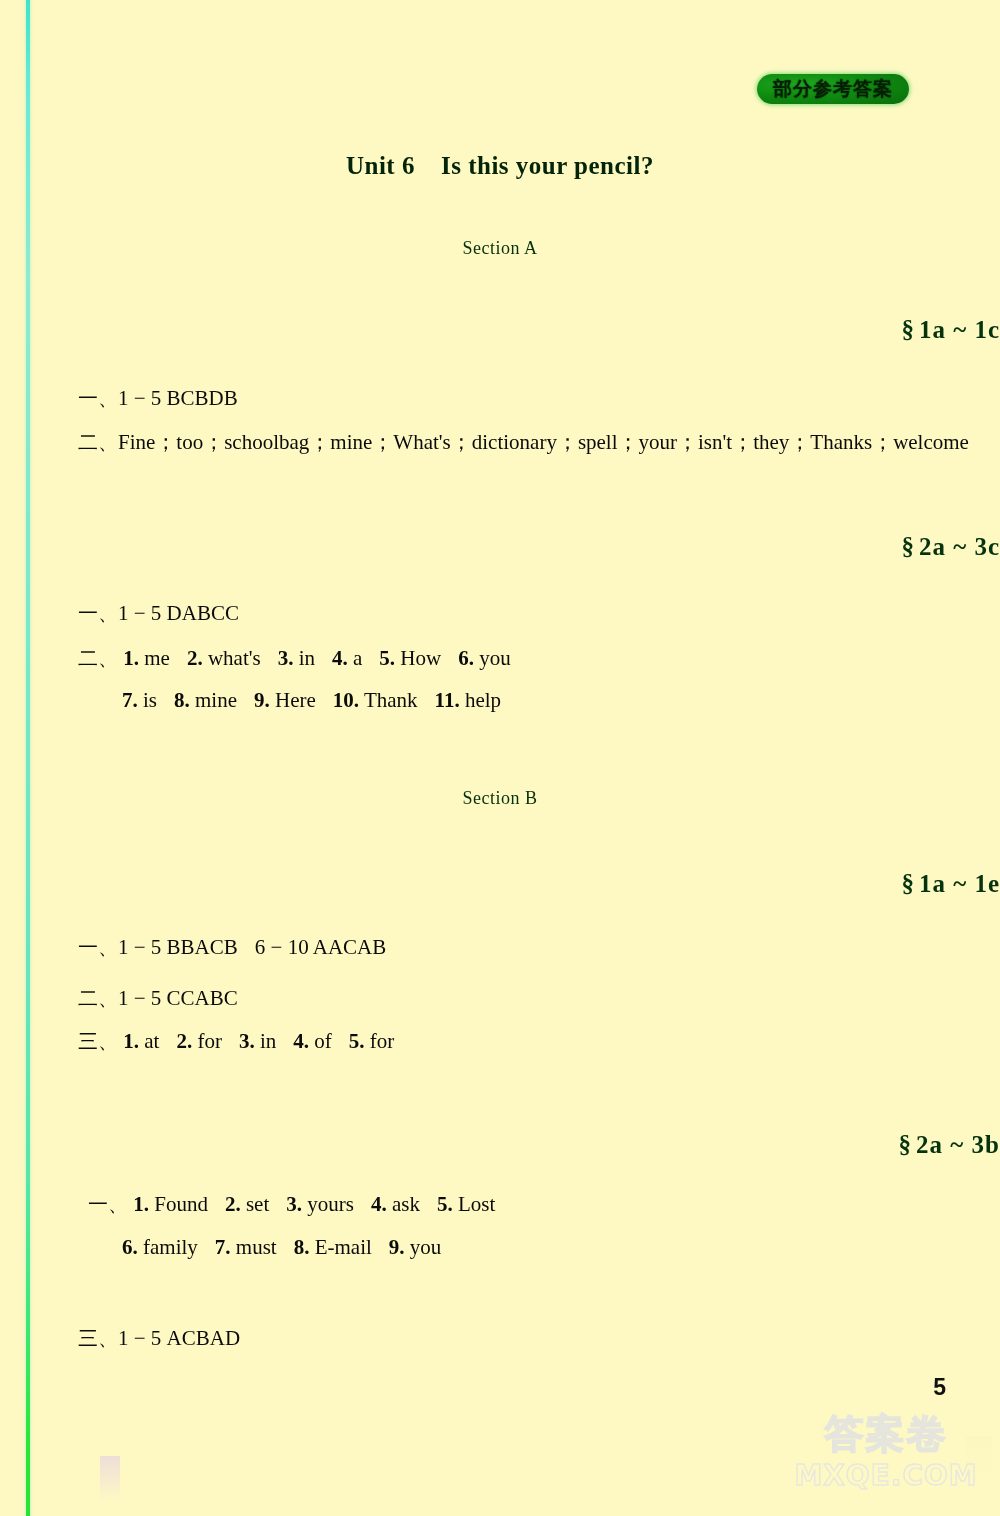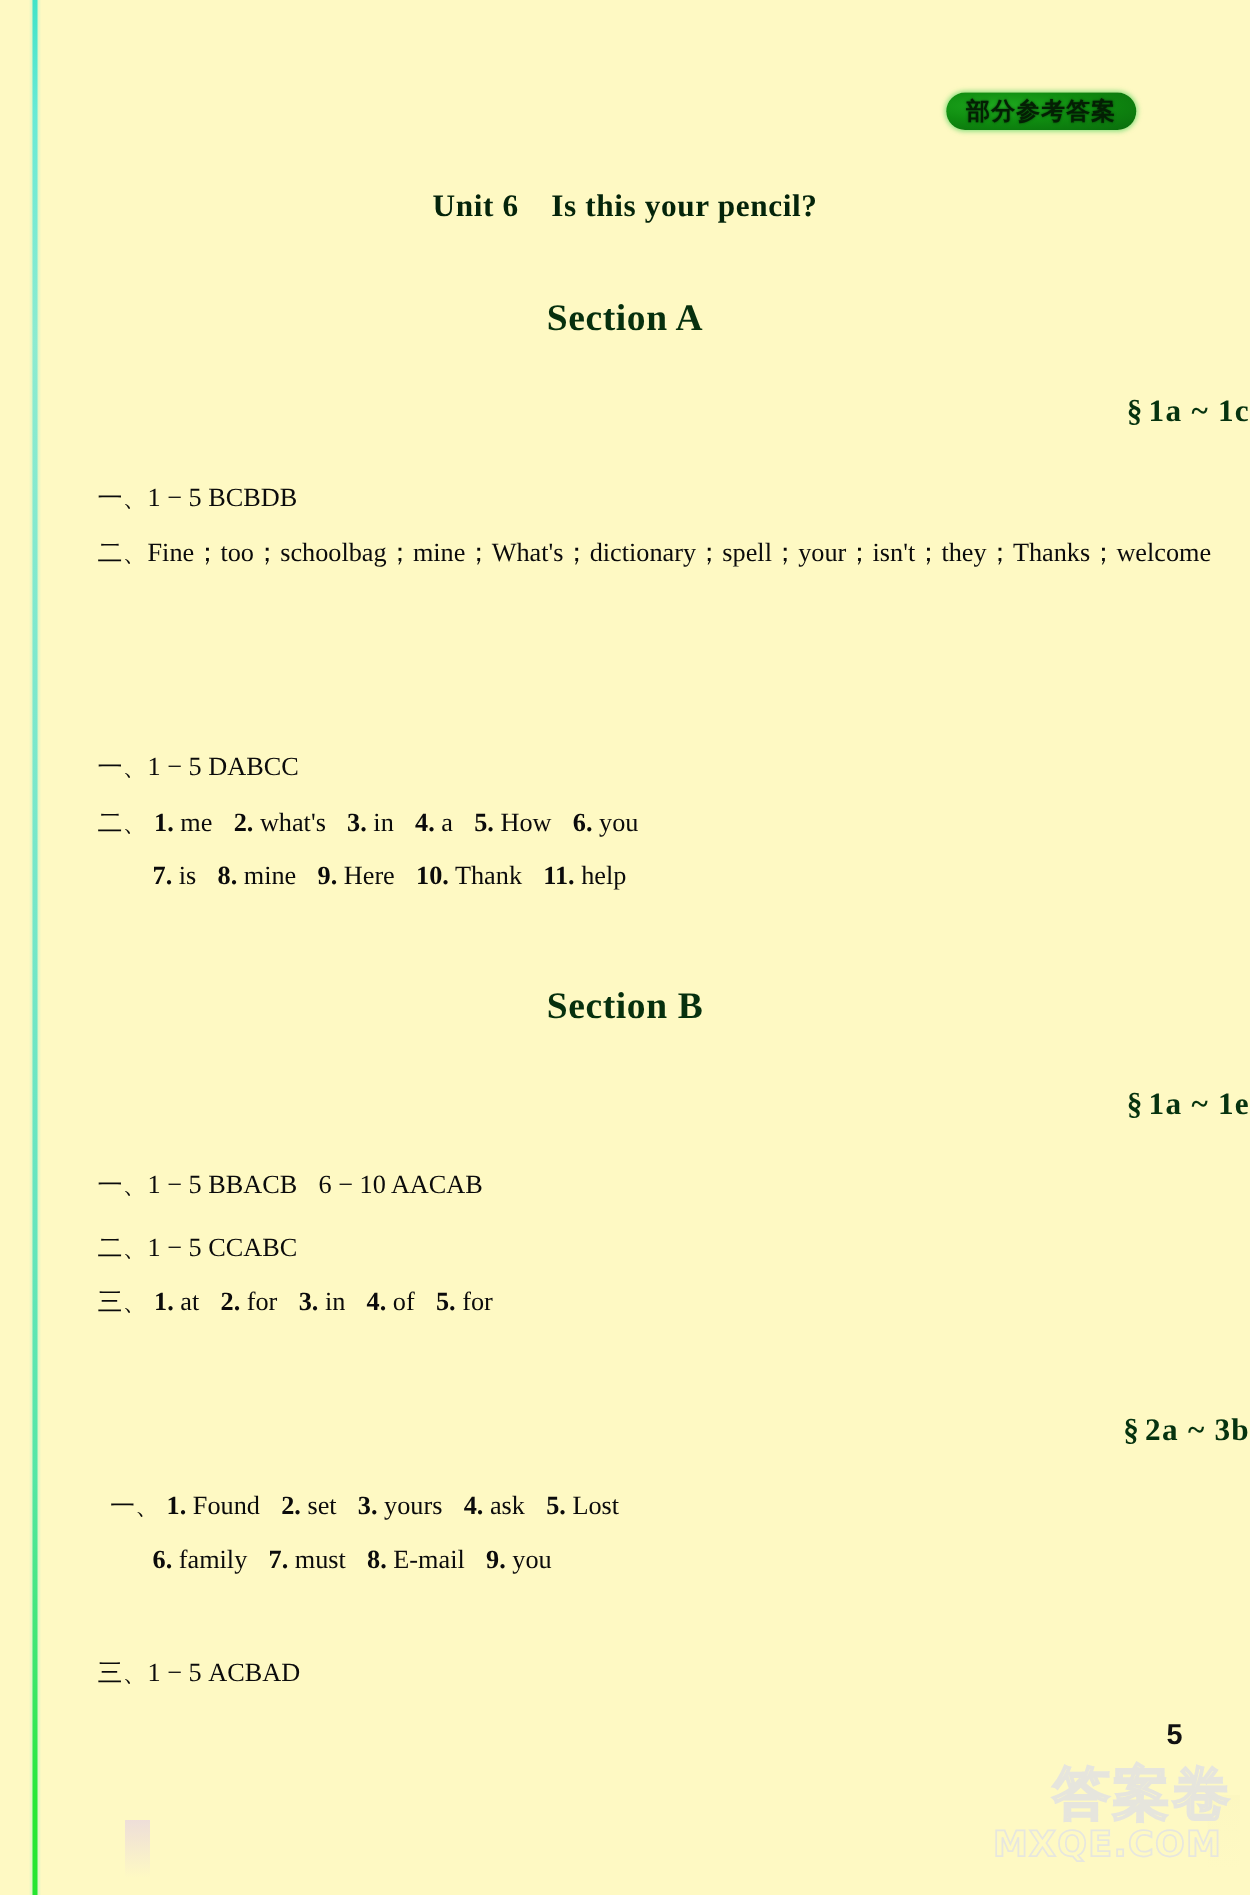--- a/index.html
+++ b/index.html
@@ -107,22 +107,22 @@
     color: #04240a;
     letter-spacing: 0.5px;
   }
   .unit-title .u-num { margin-right: 26px; }
 
   .section-head {
     position: absolute;
     left: 0;
     width: 1000px;
     text-align: center;
-    font-size: 30px;
-    font-weight: bold;
+    font-size: 18px;
+    font-weight: normal;
     color: #06300e;
     letter-spacing: 0.5px;
   }
   .para-head {
     position: absolute;
     left: 0;
     width: 1000px;
     text-align: right;
     font-size: 25px;
     font-weight: bold;
@@ -161,27 +161,27 @@
   .watermark {
     position: absolute;
     right: 14px;
     bottom: 8px;
     width: 200px;
     height: 100px;
     opacity: 0.85;
   }
   .wm-cn {
     font-family: "DejaVu Sans", sans-serif;
-    font-size: 46px;
+    font-size: 39px;
     font-weight: bold;
     color: transparent;
     -webkit-text-stroke: 1.6px #e2e2e2;
     letter-spacing: 2px;
     line-height: 52px;
-    text-align: right;
+    text-align: center;
     white-space: nowrap;
   }
   .wm-en {
     font-family: "DejaVu Sans", sans-serif;
     font-size: 28px;
     font-weight: bold;
     color: transparent;
     -webkit-text-stroke: 1.4px #e4e4e4;
     letter-spacing: 1px;
     line-height: 32px;
@@ -214,20 +214,23 @@
   </div>
 
   <div class="ans-line" style="left:78px; top:385px;">
     <span class="cn-marker">一、</span><span>1 − 5 BCBDB</span>
   </div>
 
   <div class="ans-line" style="left:78px; top:428px;">
     <span class="cn-marker">二、</span><span>Fine；too；schoolbag；mine；What's；dictionary；spell；your；isn't；they；Thanks；welcome</span>
   </div>
 
+  <div class="para-head" style="top:533px;">
+    <span class="sect-sym">§</span><span>2a ~ 3c</span>
+  </div>
 
   <div class="ans-line" style="left:78px; top:600px;">
     <span class="cn-marker">一、</span><span>1 − 5 DABCC</span>
   </div>
 
   <div class="ans-line" style="left:78px; top:645px;">
     <span class="cn-marker">二、</span><span>
       <span class="item">1.</span> <span class="ans">me</span><span class="gap-md"></span><span class="item">2.</span> <span class="ans">what's</span><span class="gap-md"></span><span class="item">3.</span> <span class="ans">in</span><span class="gap-md"></span><span class="item">4.</span> <span class="ans">a</span><span class="gap-md"></span><span class="item">5.</span> <span class="ans">How</span><span class="gap-md"></span><span class="item">6.</span> <span class="ans">you</span>
     </span>
   </div>

